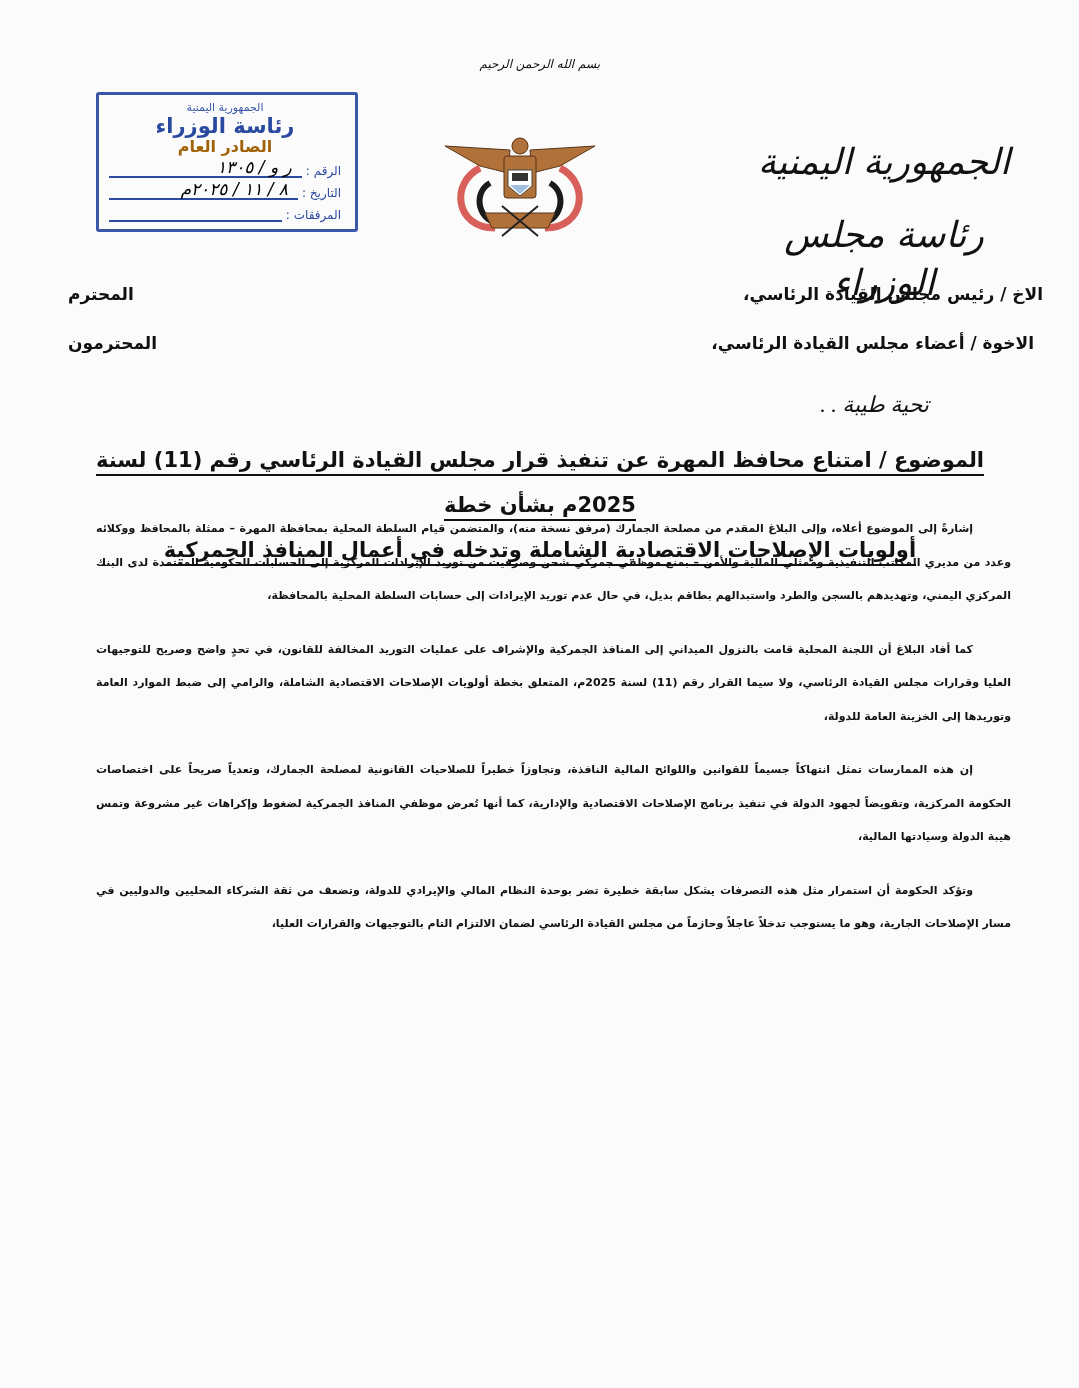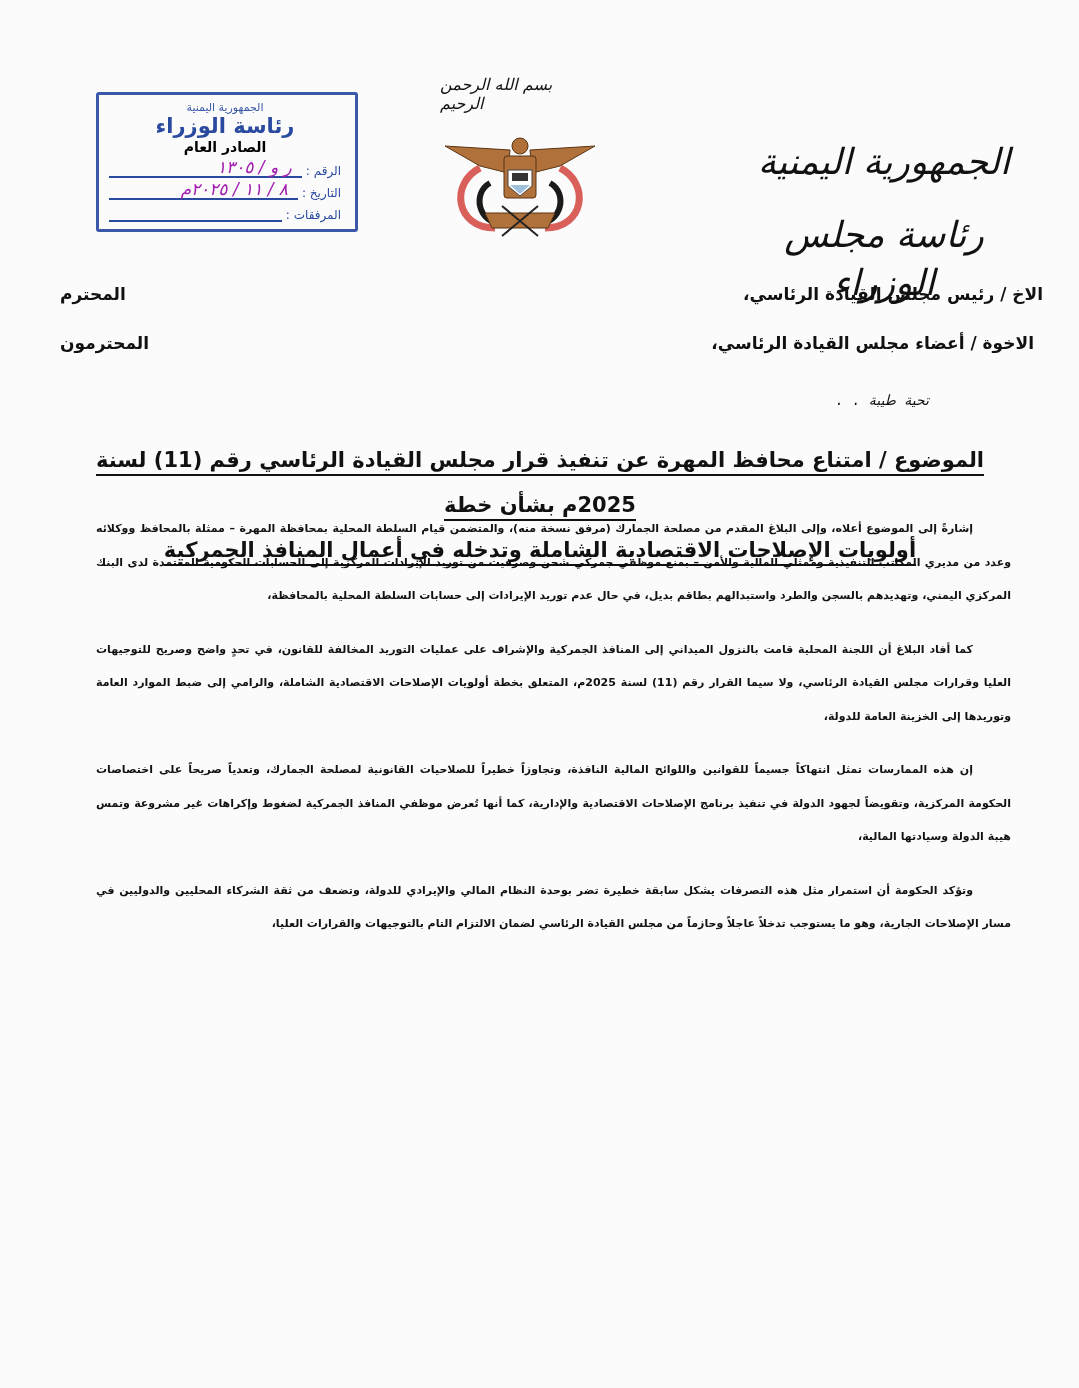--- a/index.html
+++ b/index.html
@@ -7,37 +7,37 @@
       width: 1079px; height: 1388px; background: #fbfbfb; overflow: hidden;
       font-family: "DejaVu Sans", sans-serif; color: #111; position: relative;
     }
     .page { position: absolute; inset: 0; }
     
     .hdr-right { position: absolute; right: 50px; top: 138px; width: 290px; direction: rtl; text-align: center;
       font-family: "DejaVu Serif", serif; font-style: italic; }
     .hdr-right .l1 { font-size: 36px; line-height: 48px; font-weight: normal; }
     .hdr-right .l2 { font-size: 36px; line-height: 48px; margin-top: 25px; }
     
-    .basmala { position: absolute; left: 440px; top: 75px; width: 160px; text-align: left; direction: rtl;
-      font-family: "DejaVu Serif", serif; font-style: italic; font-size: 16px; }
+    .basmala { position: absolute; left: 440px; top: 57px; width: 160px; text-align: right; direction: rtl;
+      font-family: "DejaVu Serif", serif; font-style: italic; font-size: 12px; }
     .emblem { position: absolute; left: 440px; top: 128px; width: 160px; height: 115px; }
     
     .stamp { position: absolute; left: 96px; top: 92px; width: 262px; height: 140px; border: 3px solid #3a57a8;
       border-radius: 3px; direction: rtl; color: #2a4a9c; box-sizing: border-box; padding: 6px 14px 0 10px; }
     .stamp .s-top { font-size: 11px; text-align: center; margin-top: 0; color: #3a57a8; }
     .stamp .s-title { font-size: 21px; font-weight: bold; text-align: center; line-height: 24px; color: #2a4aa0; }
-    .stamp .s-sub { font-size: 14px; font-weight: bold; text-align: center; line-height: 18px; color: #000000; }
+    .stamp .s-sub { font-size: 16px; font-weight: bold; text-align: center; line-height: 18px; color: #a16207; }
     .stamp .row { display: flex; align-items: flex-end; font-size: 12px; height: 22px; }
     .stamp .row .lab { white-space: nowrap; margin-left: 4px; color: #2a4aa0; text-align: right; }
     .stamp .row .val { flex: 1; border-bottom: 2px solid #2a4aa0; text-align: right; padding-right: 10px;
-      font-size: 17px; color: #a21caf; font-style: italic; line-height: 18px; direction: ltr; }
+      font-size: 17px; color: #000000; font-style: italic; line-height: 18px; direction: ltr; }
     
-    .addr { position: absolute; direction: rtl; font-weight: bold; font-size: 17px; }
+    .addr { position: absolute; direction: rtl; font-weight: bold; font-size: 17px; margin-left: 8px; }
     
-    .greet { position: absolute; right: 150px; top: 392px; direction: rtl; font-family: Liberation Mono, monospace; font-style: italic; font-size: 14px; }
+    .greet { position: absolute; right: 150px; top: 392px; direction: rtl; font-family: Liberation Serif, serif; font-style: italic; font-size: 22px; }
     .subject { position: absolute; left: 60px; width: 960px; top: 438px; direction: rtl; text-align: center; font-weight: bold; font-size: 21px; line-height: 45px; }
     .subject span { border-bottom: 2px solid #111; padding-bottom: 2px; }
     .body { position: absolute; left: 96px; width: 915px; top: 512px; direction: rtl; text-align: justify; text-align-last: right;
       font-size: 11px; line-height: 33.5px; font-weight: bold; }
     .body p { margin: 0 0 20px 0; text-indent: 38px; }
   </style>
 </head>
 <body>
 
 <div class="page">

